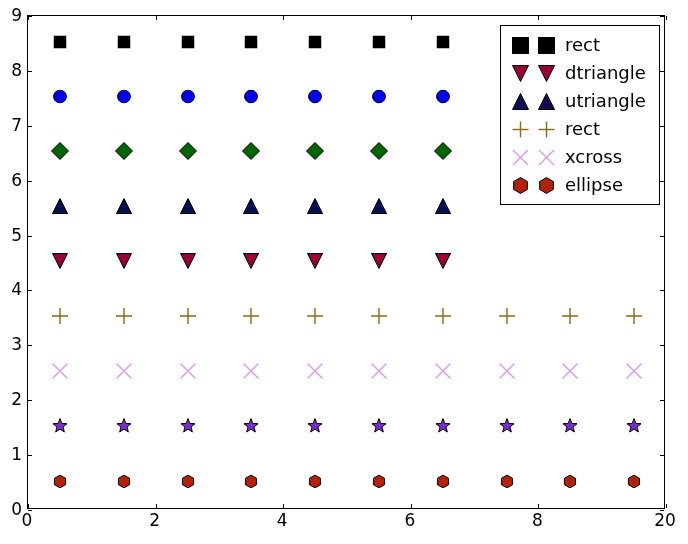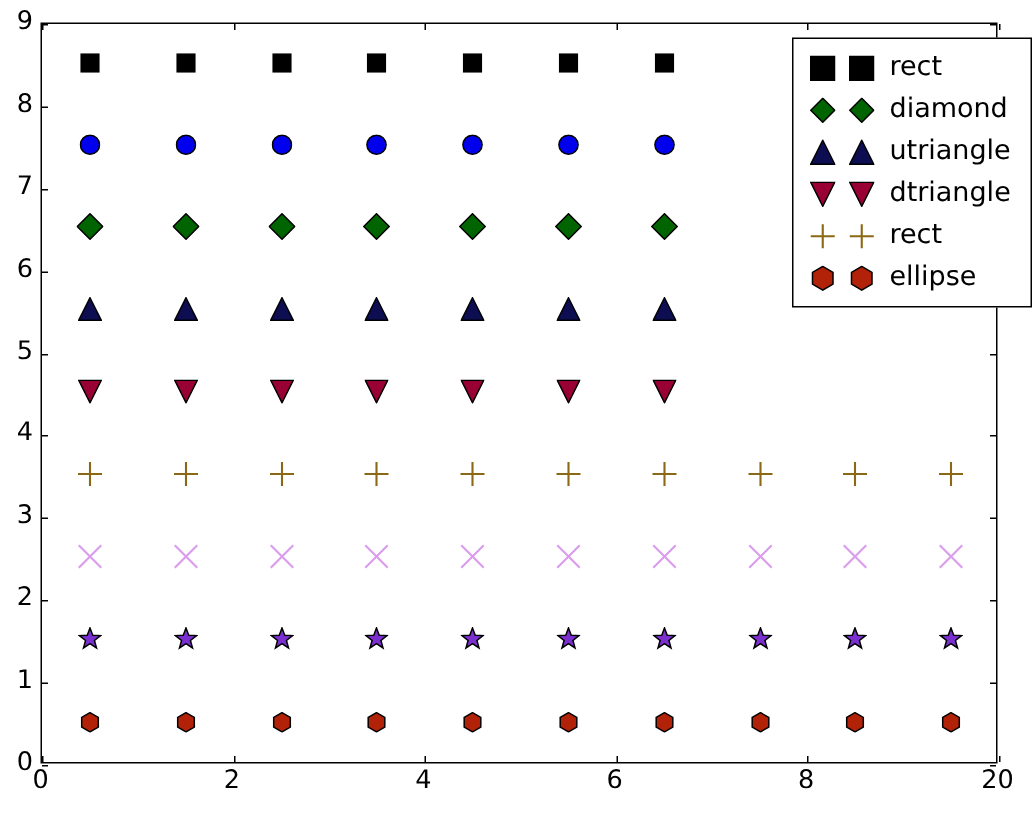--- a/index.html
+++ b/index.html
@@ -76,21 +76,21 @@
   }
   
   .marker {
     position: absolute;
     transform: translate(-50%, -50%);
     pointer-events: none;
   }
   
   #legend {
     position: absolute;
-    left: 528px;
+    left: 500px;
     top: 25px;
     width: 160px;
     border: 1px solid #000000;
     background: #ffffff;
     box-sizing: border-box;
     padding: 5px 6px 5px 6px;
   }
   .legend-row {
     display: flex;
     align-items: center;
@@ -469,74 +469,80 @@
         <span class="legend-handle">
           <svg width="17" height="17" viewBox="0 0 17 17">
             <rect x="0.5" y="0.5" width="16" height="16" fill="#000000" stroke="#000000" stroke-width="1"></rect>
           </svg>
         </span>
         <span class="legend-label">rect</span>
       </div>
       <div class="legend-row">
         <span class="legend-handle">
           <svg width="17" height="17" viewBox="0 0 17 17">
-            <polygon points="8.5,0.5 16.5,8.5 8.5,16.5 0.5,8.5" fill="#006400" stroke="#000000" stroke-width="1"></polygon>
-          </svg>
-        </span>
-        <span class="legend-handle">
-          <svg width="17" height="17" viewBox="0 0 17 17">
-            <polygon points="8.5,0.5 16.5,8.5 8.5,16.5 0.5,8.5" fill="#006400" stroke="#000000" stroke-width="1"></polygon>
-          </svg>
-        </span>
-        <span class="legend-label">diamond</span>
+            <polygon points="0.5,0.5 16.5,0.5 8.5,16.5" fill="#990033" stroke="#000000" stroke-width="1"></polygon>
+          </svg>
+        </span>
+        <span class="legend-handle">
+          <svg width="17" height="17" viewBox="0 0 17 17">
+            <polygon points="0.5,0.5 16.5,0.5 8.5,16.5" fill="#990033" stroke="#000000" stroke-width="1"></polygon>
+          </svg>
+        </span>
+        <span class="legend-label">dtriangle</span>
       </div>
       <div class="legend-row">
         <span class="legend-handle">
           <svg width="17" height="17" viewBox="0 0 17 17">
             <polygon points="8.5,0.5 16.5,16.5 0.5,16.5" fill="#0d0d52" stroke="#000000" stroke-width="1"></polygon>
           </svg>
         </span>
         <span class="legend-handle">
           <svg width="17" height="17" viewBox="0 0 17 17">
             <polygon points="8.5,0.5 16.5,16.5 0.5,16.5" fill="#0d0d52" stroke="#000000" stroke-width="1"></polygon>
           </svg>
         </span>
         <span class="legend-label">utriangle</span>
       </div>
       <div class="legend-row">
         <span class="legend-handle">
           <svg width="17" height="17" viewBox="0 0 17 17">
-            <polygon points="0.5,0.5 16.5,0.5 8.5,16.5" fill="#990033" stroke="#000000" stroke-width="1"></polygon>
-          </svg>
-        </span>
-        <span class="legend-handle">
-          <svg width="17" height="17" viewBox="0 0 17 17">
-            <polygon points="0.5,0.5 16.5,0.5 8.5,16.5" fill="#990033" stroke="#000000" stroke-width="1"></polygon>
-          </svg>
-        </span>
-        <span class="legend-label">dtriangle</span>
+            <g>
+              <line x1="8.5" y1="0.5" x2="8.5" y2="16.5" stroke="#8b6914" stroke-width="1.4"></line>
+              <line x1="0.5" y1="8.5" x2="16.5" y2="8.5" stroke="#8b6914" stroke-width="1.4"></line>
+            </g>
+          </svg>
+        </span>
+        <span class="legend-handle">
+          <svg width="17" height="17" viewBox="0 0 17 17">
+            <g>
+              <line x1="8.5" y1="0.5" x2="8.5" y2="16.5" stroke="#8b6914" stroke-width="1.4"></line>
+              <line x1="0.5" y1="8.5" x2="16.5" y2="8.5" stroke="#8b6914" stroke-width="1.4"></line>
+            </g>
+          </svg>
+        </span>
+        <span class="legend-label">rect</span>
       </div>
       <div class="legend-row">
         <span class="legend-handle">
           <svg width="17" height="17" viewBox="0 0 17 17">
             <g>
-              <line x1="8.5" y1="0.5" x2="8.5" y2="16.5" stroke="#8b6914" stroke-width="1.4"></line>
-              <line x1="0.5" y1="8.5" x2="16.5" y2="8.5" stroke="#8b6914" stroke-width="1.4"></line>
-            </g>
-          </svg>
-        </span>
-        <span class="legend-handle">
-          <svg width="17" height="17" viewBox="0 0 17 17">
-            <g>
-              <line x1="8.5" y1="0.5" x2="8.5" y2="16.5" stroke="#8b6914" stroke-width="1.4"></line>
-              <line x1="0.5" y1="8.5" x2="16.5" y2="8.5" stroke="#8b6914" stroke-width="1.4"></line>
-            </g>
-          </svg>
-        </span>
-        <span class="legend-label">rect</span>
+              <line x1="1" y1="1" x2="16" y2="16" stroke="#da9cec" stroke-width="1.4"></line>
+              <line x1="16" y1="1" x2="1" y2="16" stroke="#da9cec" stroke-width="1.4"></line>
+            </g>
+          </svg>
+        </span>
+        <span class="legend-handle">
+          <svg width="17" height="17" viewBox="0 0 17 17">
+            <g>
+              <line x1="1" y1="1" x2="16" y2="16" stroke="#da9cec" stroke-width="1.4"></line>
+              <line x1="16" y1="1" x2="1" y2="16" stroke="#da9cec" stroke-width="1.4"></line>
+            </g>
+          </svg>
+        </span>
+        <span class="legend-label">xcross</span>
       </div>
       <div class="legend-row">
         <span class="legend-handle">
           <svg width="17" height="17" viewBox="0 0 17 17">
             <polygon points="8.50,0.60 15.34,4.55 15.34,12.45 8.50,16.40 1.66,12.45 1.66,4.55" fill="#b22208" stroke="#000000" stroke-width="1"></polygon>
           </svg>
         </span>
         <span class="legend-handle">
           <svg width="17" height="17" viewBox="0 0 17 17">
             <polygon points="8.50,0.60 15.34,4.55 15.34,12.45 8.50,16.40 1.66,12.45 1.66,4.55" fill="#b22208" stroke="#000000" stroke-width="1"></polygon>

